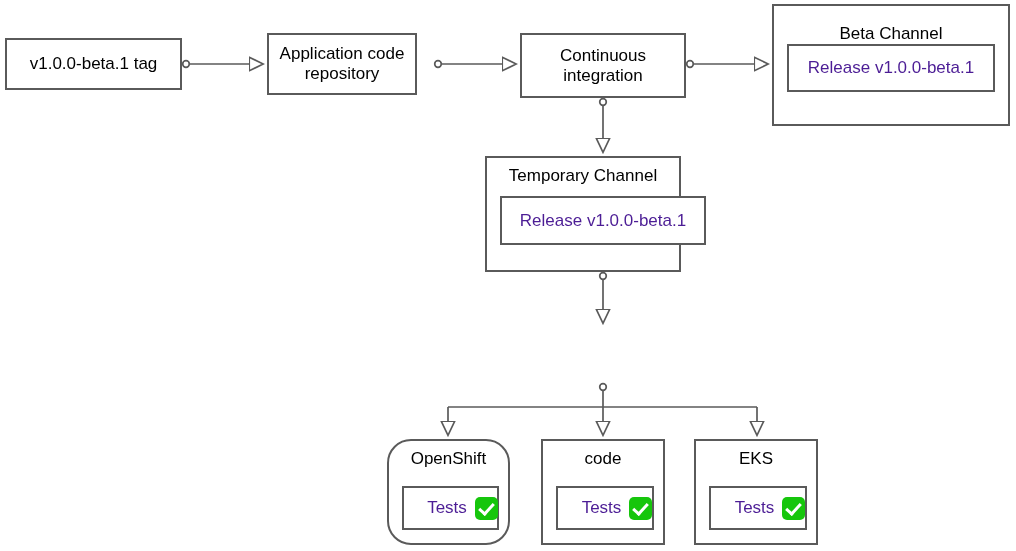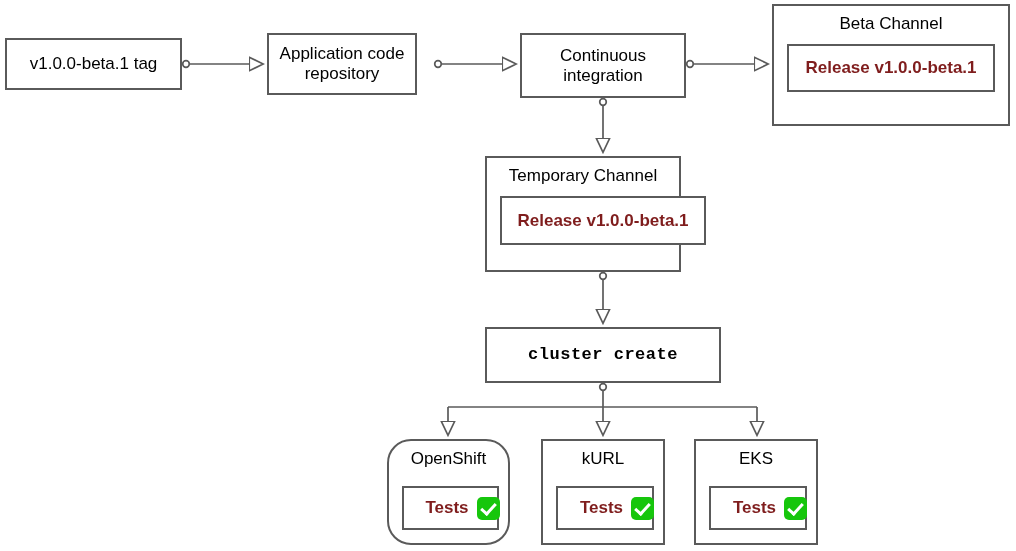--- a/index.html
+++ b/index.html
@@ -62,22 +62,21 @@
     box-sizing: border-box;
     border: 2px solid #5a5a5a;
     background: #ffffff;
     display: flex;
     align-items: center;
     justify-content: center;
     text-align: center;
   }
   .inner-label {
     font-size: 17px;
-    color: #7f1d1d;
-    font-weight: bold;
+    color: #4c1d95;
   }
   .mono-label {
     font-family: "Liberation Mono", "DejaVu Sans Mono", monospace;
     font-weight: bold;
     font-size: 17px;
     letter-spacing: 0.5px;
   }
   .test-row {
     display: flex;
     align-items: center;
@@ -164,49 +163,46 @@
     <span class="node-label">Application code
 repository</span>
   </div>
 
   <div class="node" style="left:520px; top:33px; width:166px; height:65px;">
     <span class="node-label">Continuous
 integration</span>
   </div>
 
   <div class="container-node" style="left:772px; top:4px; width:238px; height:122px;">
-    <span class="container-title" style="margin-top:8px;">Beta Channel</span>
+    <span class="container-title" style="margin-top:18px;">Beta Channel</span>
     <div class="inner-node" style="left:13px; top:38px; width:208px; height:48px;">
       <span class="inner-label">Release v1.0.0-beta.1</span>
     </div>
   </div>
 
   <div class="container-node" style="left:485px; top:156px; width:196px; height:116px;">
     <span class="container-title" style="margin-top:8px;">Temporary Channel</span>
     <div class="inner-node" style="left:13px; top:38px; width:206px; height:49px;">
       <span class="inner-label">Release v1.0.0-beta.1</span>
     </div>
   </div>
 
-  <div class="node" style="left:485px; top:327px; width:236px; height:56px;">
-    <span class="node-label mono-label">cluster create</span>
-  </div>
 
   <div class="container-node" style="left:387px; top:439px; width:123px; height:106px;border-radius:24px;">
     <span class="container-title" style="margin-top:8px;">OpenShift</span>
     <div class="inner-node" style="left:13px; top:45px; width:97px; height:44px;">
       <span class="test-row">
         <span class="inner-label">Tests</span>
         <span class="check-badge"></span>
       </span>
     </div>
   </div>
 
   <div class="container-node" style="left:541px; top:439px; width:124px; height:106px;">
-    <span class="container-title" style="margin-top:8px;">kURL</span>
+    <span class="container-title" style="margin-top:8px;">code</span>
     <div class="inner-node" style="left:13px; top:45px; width:98px; height:44px;">
       <span class="test-row">
         <span class="inner-label">Tests</span>
         <span class="check-badge"></span>
       </span>
     </div>
   </div>
 
   <div class="container-node" style="left:694px; top:439px; width:124px; height:106px;">
     <span class="container-title" style="margin-top:8px;">EKS</span>

